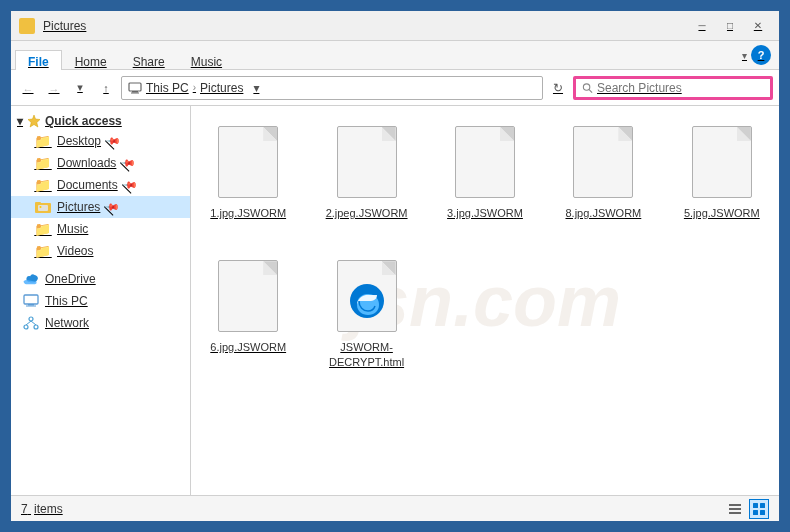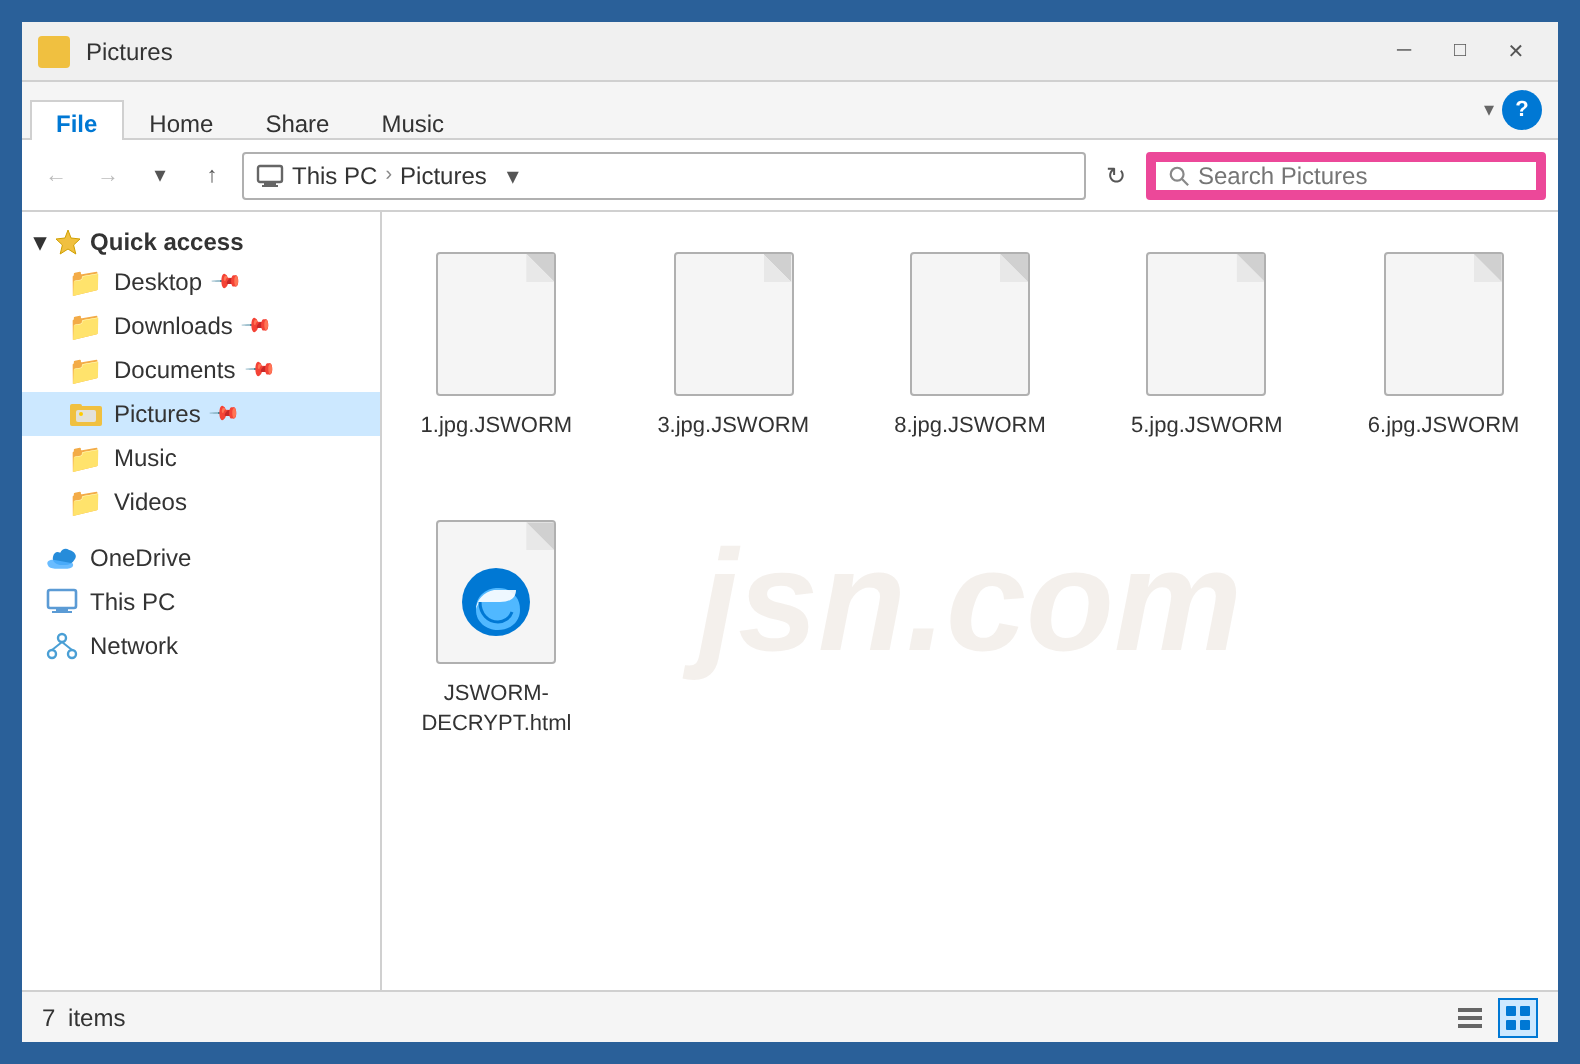--- a/index.html
+++ b/index.html
@@ -14,20 +14,21 @@
       justify-content: center;
       overflow: hidden;
     }
     .window {
       width: 772px;
       height: 514px;
       background: #fff;
       border: 2px solid #2a6099;
       display: flex;
       flex-direction: column;
+      text-decoration: underline;
     }
     
     .title-bar {
       background: #f0f0f0;
       height: 30px;
       display: flex;
       align-items: center;
       padding: 0 8px;
       border-bottom: 1px solid #d0d0d0;
     }
@@ -173,21 +174,21 @@
       display: flex;
       align-items: center;
       justify-content: center;
       cursor: pointer;
       font-size: 12px;
       color: #555;
     }
     .search-box {
       width: 200px;
       height: 24px;
-      border: 5px solid #ec4899;
+      border: 3px solid #ec4899;
       border-radius: 2px;
       display: flex;
       align-items: center;
       padding: 0 6px;
       background: #fff;
       gap: 4px;
     }
     .search-box input {
       border: none;
       outline: none;
@@ -556,20 +557,26 @@
       <div class="watermark">jsn.com</div>
       <div class="file-grid">
 
         <div class="file-item">
           <div class="file-icon">
             <div class="doc-icon"></div>
           </div>
           <span class="file-label">1.jpg.JSWORM</span>
         </div>
 
+        <div class="file-item">
+          <div class="file-icon">
+            <div class="doc-icon"></div>
+          </div>
+          <span class="file-label">2.jpeg.JSWORM</span>
+        </div>
 
         <div class="file-item">
           <div class="file-icon">
             <div class="doc-icon"></div>
           </div>
           <span class="file-label">3.jpg.JSWORM</span>
         </div>
 
         <div class="file-item">
           <div class="file-icon">

